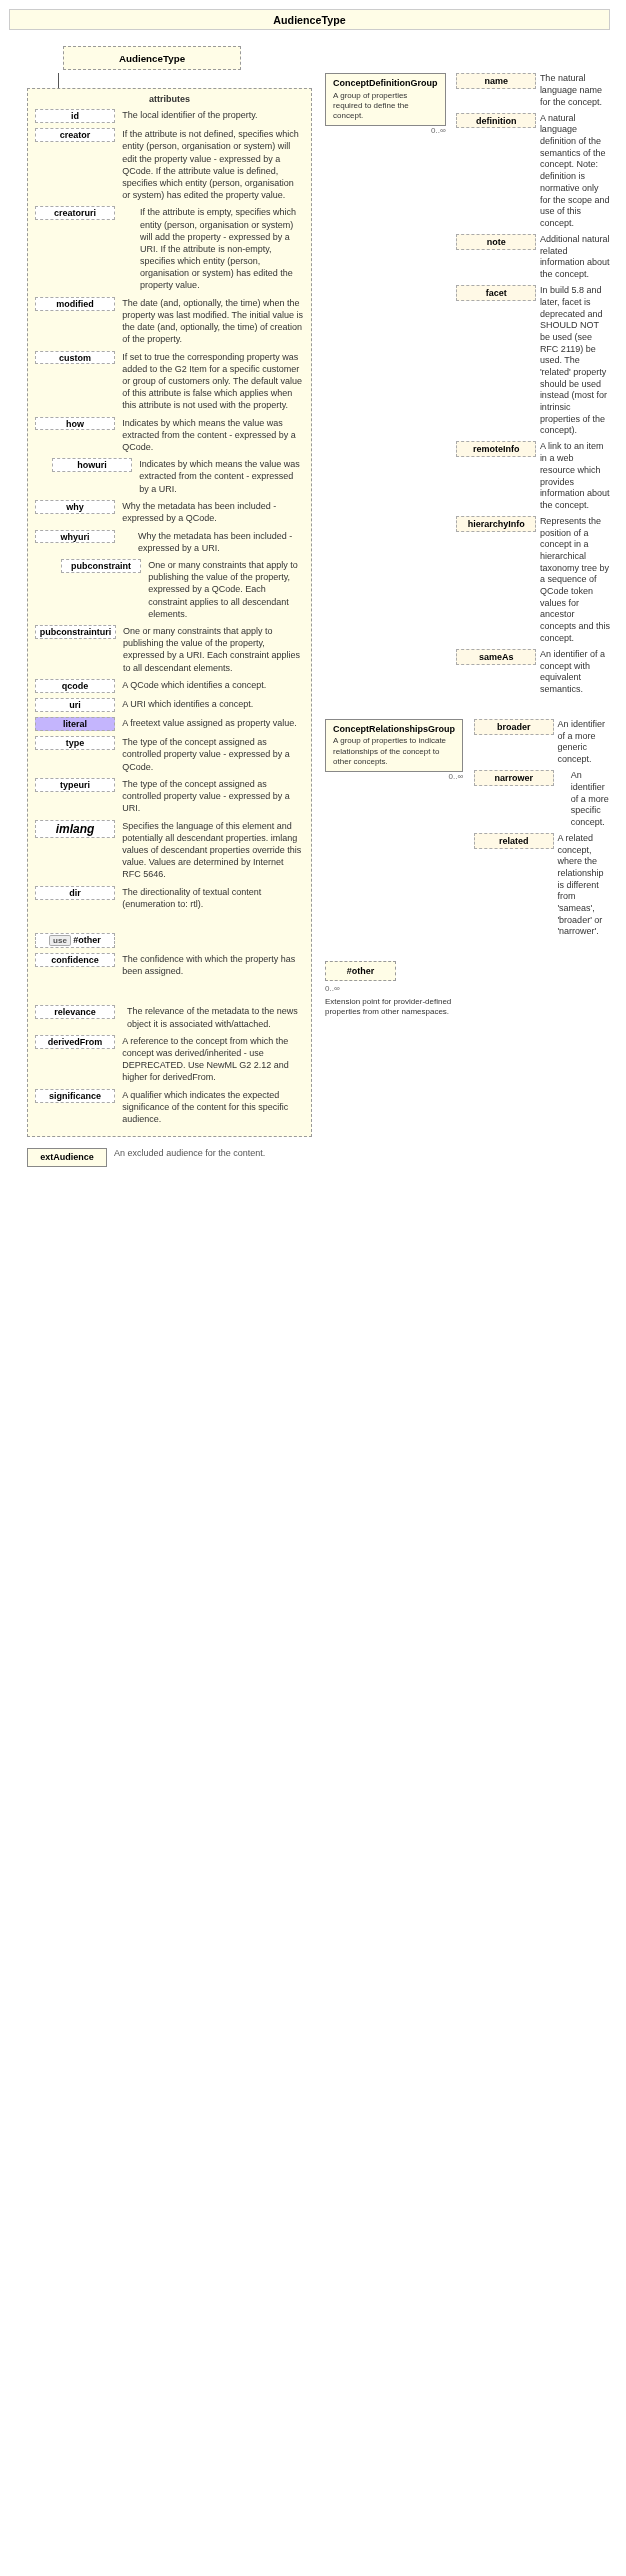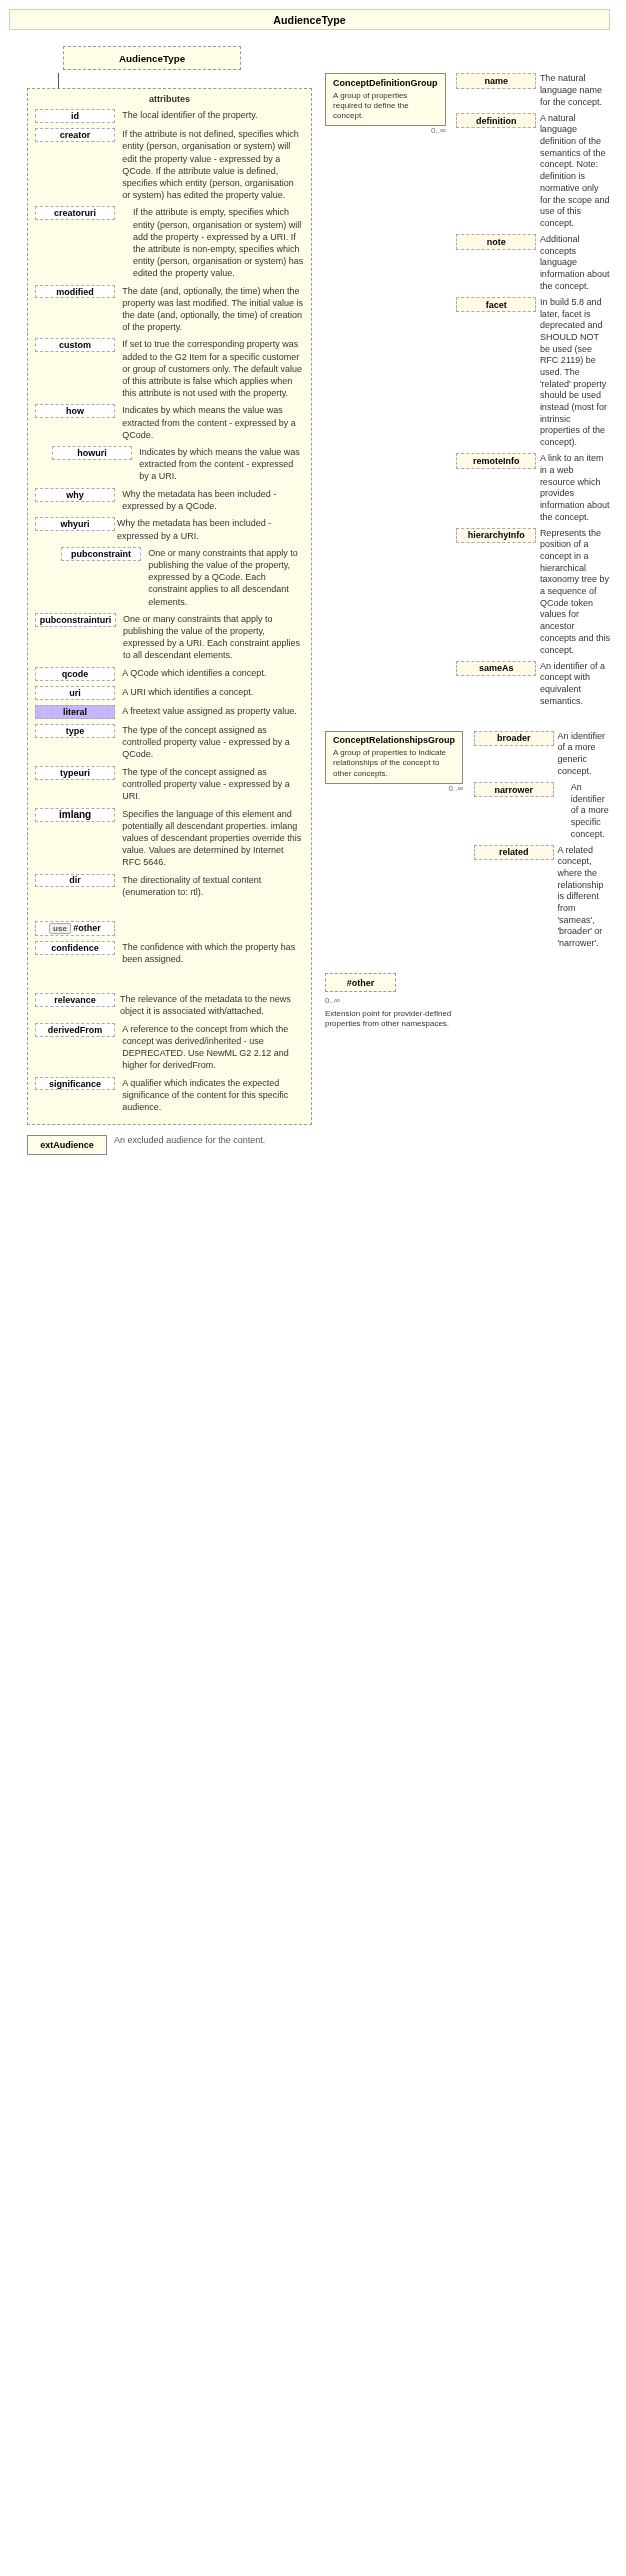--- a/index.html
+++ b/index.html
@@ -84,21 +84,21 @@
 
           <div id="attrs-container">
               <div style="display: flex; flex-direction: row; align-items: flex-start; margin-bottom: 5.3px; gap: 7.1px;">
                 <div style="border: 0.9px dashed rgb(170, 170, 170); background: rgb(255, 255, 255); padding: 0.9px 3.6px; font-size: 9px; font-weight: bold; min-width: 80px; flex-shrink: 0; text-align: center; word-break: break-all;">id</div>
                 <div style="font-size: 9px; color: rgb(51, 51, 51); line-height: 1.35;">The local identifier of the property.</div>
               </div>
               <div style="display: flex; flex-direction: row; align-items: flex-start; margin-bottom: 5.3px; gap: 7.1px;">
                 <div style="border: 0.9px dashed rgb(170, 170, 170); background: rgb(255, 255, 255); padding: 0.9px 3.6px; font-size: 9px; font-weight: bold; min-width: 80px; flex-shrink: 0; text-align: center; word-break: break-all;">creator</div>
                 <div style="font-size: 9px; color: rgb(51, 51, 51); line-height: 1.35;">If the attribute is not defined, specifies which entity (person, organisation or system) will edit the property value - expressed by a QCode. If the attribute value is defined, specifies which entity (person, organisation or system) has edited the property value.</div>
               </div>
-              <div style="display: flex; flex-direction: row; align-items: flex-start; margin-bottom: 5.3px; gap: 18px;">
+              <div style="display: flex; flex-direction: row; align-items: flex-start; margin-bottom: 5.3px; gap: 25px;">
                 <div style="border: 0.9px dashed rgb(170, 170, 170); background: rgb(255, 255, 255); padding: 0.9px 3.6px; font-size: 9px; font-weight: bold; min-width: 80px; flex-shrink: 0; text-align: center; word-break: break-all;">creatoruri</div>
                 <div style="font-size: 9px; color: rgb(51, 51, 51); line-height: 1.35;">If the attribute is empty, specifies which entity (person, organisation or system) will add the property - expressed by a URI. If the attribute is non-empty, specifies which entity (person, organisation or system) has edited the property value.</div>
               </div>
               <div style="display: flex; flex-direction: row; align-items: flex-start; margin-bottom: 5.3px; gap: 7.1px;">
                 <div style="border: 0.9px dashed rgb(170, 170, 170); background: rgb(255, 255, 255); padding: 0.9px 3.6px; font-size: 9px; font-weight: bold; min-width: 80px; flex-shrink: 0; text-align: center; word-break: break-all;">modified</div>
                 <div style="font-size: 9px; color: rgb(51, 51, 51); line-height: 1.35;">The date (and, optionally, the time) when the property was last modified. The initial value is the date (and, optionally, the time) of creation of the property.</div>
               </div>
               <div style="display: flex; flex-direction: row; align-items: flex-start; margin-bottom: 5.3px; gap: 7.1px;">
                 <div style="border: 0.9px dashed rgb(170, 170, 170); background: rgb(255, 255, 255); padding: 0.9px 3.6px; font-size: 9px; font-weight: bold; min-width: 80px; flex-shrink: 0; text-align: center; word-break: break-all;">custom</div>
                 <div style="font-size: 9px; color: rgb(51, 51, 51); line-height: 1.35;">If set to true the corresponding property was added to the G2 Item for a specific customer or group of customers only. The default value of this attribute is false which applies when this attribute is not used with the property.</div>
@@ -108,21 +108,21 @@
                 <div style="font-size: 9px; color: rgb(51, 51, 51); line-height: 1.35;">Indicates by which means the value was extracted from the content - expressed by a QCode.</div>
               </div>
               <div style="display: flex; flex-direction: row; align-items: flex-start; margin-bottom: 5.3px; gap: 7.1px;">
                 <div style="border: 0.9px dashed rgb(170, 170, 170); background: rgb(255, 255, 255); padding: 0.9px 3.6px; font-size: 9px; font-weight: bold; min-width: 80px; flex-shrink: 0; text-align: center; word-break: break-all; margin-left: 17px;">howuri</div>
                 <div style="font-size: 9px; color: rgb(51, 51, 51); line-height: 1.35;">Indicates by which means the value was extracted from the content - expressed by a URI.</div>
               </div>
               <div style="display: flex; flex-direction: row; align-items: flex-start; margin-bottom: 5.3px; gap: 7.1px;">
                 <div style="border: 0.9px dashed rgb(170, 170, 170); background: rgb(255, 255, 255); padding: 0.9px 3.6px; font-size: 9px; font-weight: bold; min-width: 80px; flex-shrink: 0; text-align: center; word-break: break-all;">why</div>
                 <div style="font-size: 9px; color: rgb(51, 51, 51); line-height: 1.35;">Why the metadata has been included - expressed by a QCode.</div>
               </div>
-              <div style="display: flex; flex-direction: row; align-items: flex-start; margin-bottom: 5.3px; gap: 2px;">
+              <div style="display: flex; flex-direction: row; align-items: flex-start; margin-bottom: 5.3px; gap: 23px;">
                 <div style="border: 0.9px dashed rgb(170, 170, 170); background: rgb(255, 255, 255); padding: 0.9px 3.6px; font-size: 9px; font-weight: bold; min-width: 80px; flex-shrink: 0; text-align: center; word-break: break-all;">whyuri</div>
                 <div style="font-size: 9px; color: rgb(51, 51, 51); line-height: 1.35;">Why the metadata has been included - expressed by a URI.</div>
               </div>
               <div style="display: flex; flex-direction: row; align-items: flex-start; margin-bottom: 5.3px; gap: 7.1px;">
                 <div style="border: 0.9px dashed rgb(170, 170, 170); background: rgb(255, 255, 255); padding: 0.9px 3.6px; font-size: 9px; font-weight: bold; min-width: 80px; flex-shrink: 0; text-align: center; word-break: break-all; margin-left: 26px;">pubconstraint</div>
                 <div style="font-size: 9px; color: rgb(51, 51, 51); line-height: 1.35;">One or many constraints that apply to publishing the value of the property, expressed by a QCode. Each constraint applies to all descendant elements.</div>
               </div>
               <div style="display: flex; flex-direction: row; align-items: flex-start; margin-bottom: 5.3px; gap: 7.1px;">
                 <div style="border: 0.9px dashed rgb(170, 170, 170); background: rgb(255, 255, 255); padding: 0.9px 3.6px; font-size: 9px; font-weight: bold; min-width: 80px; flex-shrink: 0; text-align: center; word-break: break-all;">pubconstrainturi</div>
                 <div style="font-size: 9px; color: rgb(51, 51, 51); line-height: 1.35;">One or many constraints that apply to publishing the value of the property, expressed by a URI. Each constraint applies to all descendant elements.</div>
@@ -141,35 +141,35 @@
               </div>
               <div style="display: flex; flex-direction: row; align-items: flex-start; margin-bottom: 5.3px; gap: 7.1px;">
                 <div style="border: 0.9px dashed rgb(170, 170, 170); background: rgb(255, 255, 255); padding: 0.9px 3.6px; font-size: 9px; font-weight: bold; min-width: 80px; flex-shrink: 0; text-align: center; word-break: break-all;">type</div>
                 <div style="font-size: 9px; color: rgb(51, 51, 51); line-height: 1.35;">The type of the concept assigned as controlled property value - expressed by a QCode.</div>
               </div>
               <div style="display: flex; flex-direction: row; align-items: flex-start; margin-bottom: 5.3px; gap: 7.1px;">
                 <div style="border: 0.9px dashed rgb(170, 170, 170); background: rgb(255, 255, 255); padding: 0.9px 3.6px; font-size: 9px; font-weight: bold; min-width: 80px; flex-shrink: 0; text-align: center; word-break: break-all;">typeuri</div>
                 <div style="font-size: 9px; color: rgb(51, 51, 51); line-height: 1.35;">The type of the concept assigned as controlled property value - expressed by a URI.</div>
               </div>
               <div style="display: flex; flex-direction: row; align-items: flex-start; margin-bottom: 5.3px; gap: 7.1px;">
-                <div style="border: 0.9px dashed rgb(170, 170, 170); background: rgb(255, 255, 255); padding: 0.9px 3.6px; font-size: 10px; font-weight: bold; min-width: 80px; flex-shrink: 0; text-align: center; word-break: break-all;">imlang</div>
+                <div style="border: 0.9px dashed rgb(170, 170, 170); background: rgb(255, 255, 255); padding: 0.9px 3.6px; font-size: 12px; font-weight: bold; min-width: 80px; flex-shrink: 0; text-align: center; word-break: break-all; font-style: italic;">imlang</div>
                 <div style="font-size: 9px; color: rgb(51, 51, 51); line-height: 1.35;">Specifies the language of this element and potentially all descendant properties. imlang values of descendant properties override this value. Values are determined by Internet RFC 5646.</div>
               </div>
               <div style="display: flex; flex-direction: row; align-items: flex-start; margin-bottom: 23px; gap: 7.1px;">
                 <div style="border: 0.9px dashed rgb(170, 170, 170); background: rgb(255, 255, 255); padding: 0.9px 3.6px; font-size: 9px; font-weight: bold; min-width: 80px; flex-shrink: 0; text-align: center; word-break: break-all;">dir</div>
                 <div style="font-size: 9px; color: rgb(51, 51, 51); line-height: 1.35;">The directionality of textual content (enumeration to: rtl).</div>
               </div>
               <div style="display: flex; flex-direction: row; align-items: flex-start; margin-bottom: 5.3px; gap: 7.1px;">
                 <div style="border: 0.9px dashed rgb(170, 170, 170); background: rgb(255, 255, 255); padding: 0.9px 3.6px; font-size: 9px; font-weight: bold; min-width: 80px; flex-shrink: 0; text-align: center; word-break: break-all;"><span style="display: inline-block; border: 0.9px solid rgb(170, 170, 170); border-radius: 1.8px; background: rgb(238, 238, 238); padding: 0px 2.7px; font-size: 8px; color: rgb(85, 85, 85); margin-right: 2.7px;">use</span>#other</div>
               </div>
               <div style="display: flex; flex-direction: row; align-items: flex-start; margin-bottom: 5.3px; gap: 7.1px;">
                 <div style="border: 0.9px dashed rgb(170, 170, 170); background: rgb(255, 255, 255); padding: 0.9px 3.6px; font-size: 9px; font-weight: bold; min-width: 80px; flex-shrink: 0; text-align: center; word-break: break-all;">confidence</div>
                 <div style="font-size: 9px; color: rgb(51, 51, 51); line-height: 1.35;">The confidence with which the property has been assigned.</div>
               </div>
-              <div style="display: flex; flex-direction: row; align-items: flex-start; margin-bottom: 5.3px; gap: 5px; margin-top: 28px;">
+              <div style="display: flex; flex-direction: row; align-items: flex-start; margin-bottom: 5.3px; gap: 12px; margin-top: 28px;">
                 <div style="border: 0.9px dashed rgb(170, 170, 170); background: rgb(255, 255, 255); padding: 0.9px 3.6px; font-size: 9px; font-weight: bold; min-width: 80px; flex-shrink: 0; text-align: center; word-break: break-all;">relevance</div>
                 <div style="font-size: 9px; color: rgb(51, 51, 51); line-height: 1.35;">The relevance of the metadata to the news object it is associated with/attached.</div>
               </div>
               <div style="display: flex; flex-direction: row; align-items: flex-start; margin-bottom: 5.3px; gap: 7.1px;">
                 <div style="border: 0.9px dashed rgb(170, 170, 170); background: rgb(255, 255, 255); padding: 0.9px 3.6px; font-size: 9px; font-weight: bold; min-width: 80px; flex-shrink: 0; text-align: center; word-break: break-all;">derivedFrom</div>
                 <div style="font-size: 9px; color: rgb(51, 51, 51); line-height: 1.35;">A reference to the concept from which the concept was derived/inherited - use DEPRECATED. Use NewML G2 2.12 and higher for derivedFrom.</div>
               </div>
               <div style="display: flex; flex-direction: row; align-items: flex-start; margin-bottom: 5.3px; gap: 7.1px;">
                 <div style="border: 0.9px dashed rgb(170, 170, 170); background: rgb(255, 255, 255); padding: 0.9px 3.6px; font-size: 9px; font-weight: bold; min-width: 80px; flex-shrink: 0; text-align: center; word-break: break-all;">significance</div>
                 <div style="font-size: 9px; color: rgb(51, 51, 51); line-height: 1.35;">A qualifier which indicates the expected significance of the content for this specific audience.</div>
@@ -201,21 +201,21 @@
             <div style="display: flex; flex-direction: row; align-items: flex-start; gap: 3.6px;">
               <div style="border: 0.9px dashed rgb(170, 170, 170); background: rgb(255, 249, 230); padding: 1.8px 5.3px; font-size: 9px; font-weight: bold; min-width: 80px; text-align: center;">name</div>
               <div style="font-size: 9px; color: rgb(51, 51, 51); line-height: 1.3; max-width: 178px;">The natural language name for the concept.</div>
             </div>
             <div style="display: flex; flex-direction: row; align-items: flex-start; gap: 3.6px;">
               <div style="border: 0.9px dashed rgb(170, 170, 170); background: rgb(255, 249, 230); padding: 1.8px 5.3px; font-size: 9px; font-weight: bold; min-width: 80px; text-align: center;">definition</div>
               <div style="font-size: 9px; color: rgb(51, 51, 51); line-height: 1.3; max-width: 178px;">A natural language definition of the semantics of the concept. Note: definition is normative only for the scope and use of this concept.</div>
             </div>
             <div style="display: flex; flex-direction: row; align-items: flex-start; gap: 3.6px;">
               <div style="border: 0.9px dashed rgb(170, 170, 170); background: rgb(255, 249, 230); padding: 1.8px 5.3px; font-size: 9px; font-weight: bold; min-width: 80px; text-align: center;">note</div>
-              <div style="font-size: 9px; color: rgb(51, 51, 51); line-height: 1.3; max-width: 178px;">Additional concepts language information about the concept.</div>
+              <div style="font-size: 9px; color: rgb(51, 51, 51); line-height: 1.3; max-width: 178px;">Additional natural related information about the concept.</div>
             </div>
             <div style="display: flex; flex-direction: row; align-items: flex-start; gap: 3.6px;">
               <div style="border: 0.9px dashed rgb(170, 170, 170); background: rgb(255, 249, 230); padding: 1.8px 5.3px; font-size: 9px; font-weight: bold; min-width: 80px; text-align: center;">facet</div>
               <div style="font-size: 9px; color: rgb(51, 51, 51); line-height: 1.3; max-width: 178px;">In build 5.8 and later, facet is deprecated and SHOULD NOT be used (see RFC 2119) be used. The 'related' property should be used instead (most for intrinsic properties of the concept).</div>
             </div>
             <div style="display: flex; flex-direction: row; align-items: flex-start; gap: 3.6px;">
               <div style="border: 0.9px dashed rgb(170, 170, 170); background: rgb(255, 249, 230); padding: 1.8px 5.3px; font-size: 9px; font-weight: bold; min-width: 80px; text-align: center;">remoteInfo</div>
               <div style="font-size: 9px; color: rgb(51, 51, 51); line-height: 1.3; max-width: 178px;">A link to an item in a web resource which provides information about the concept.</div>
             </div>
             <div style="display: flex; flex-direction: row; align-items: flex-start; gap: 3.6px;">

